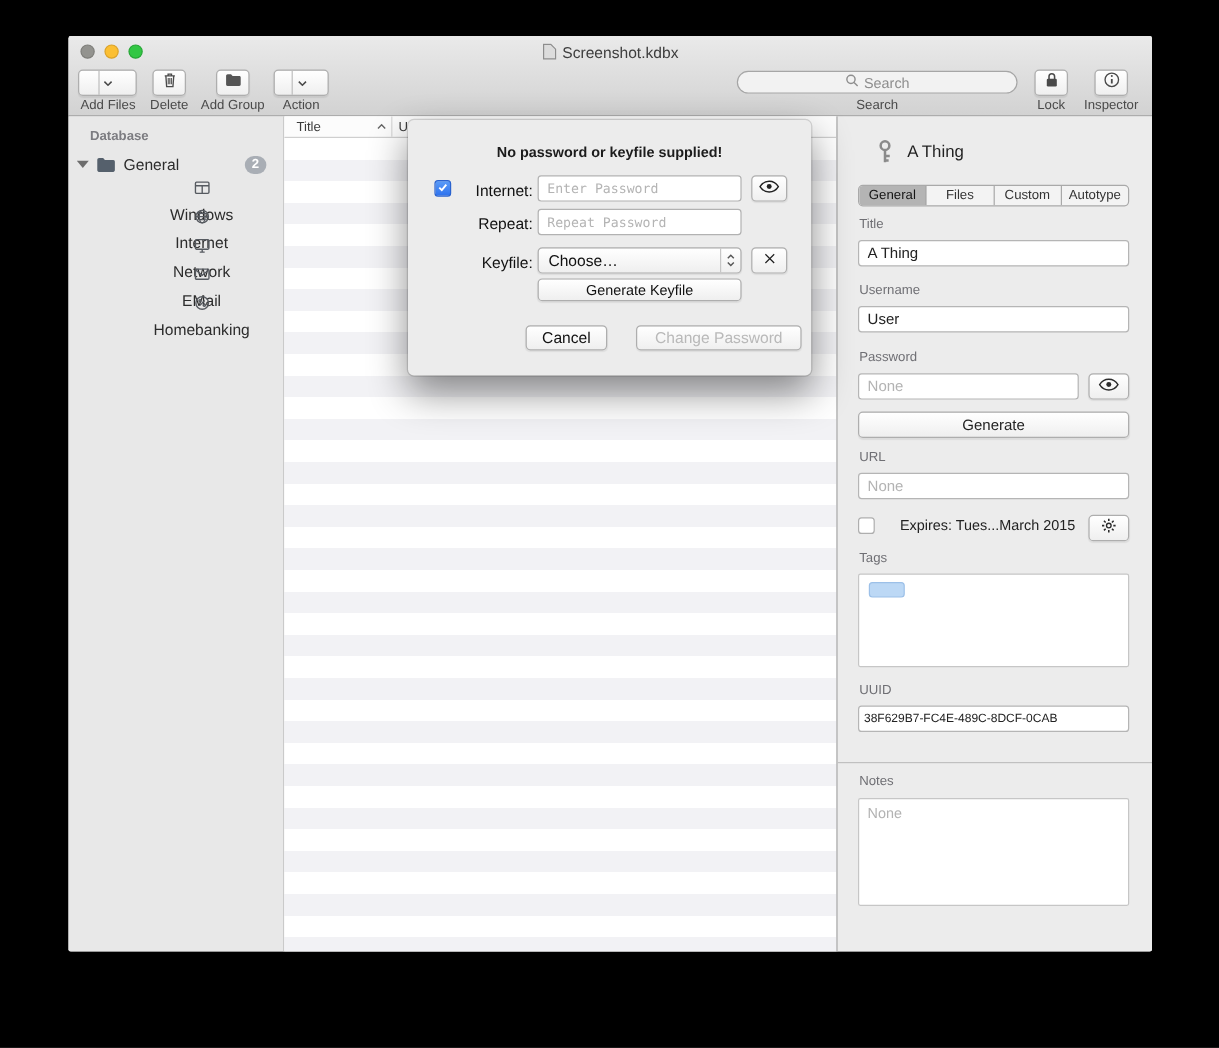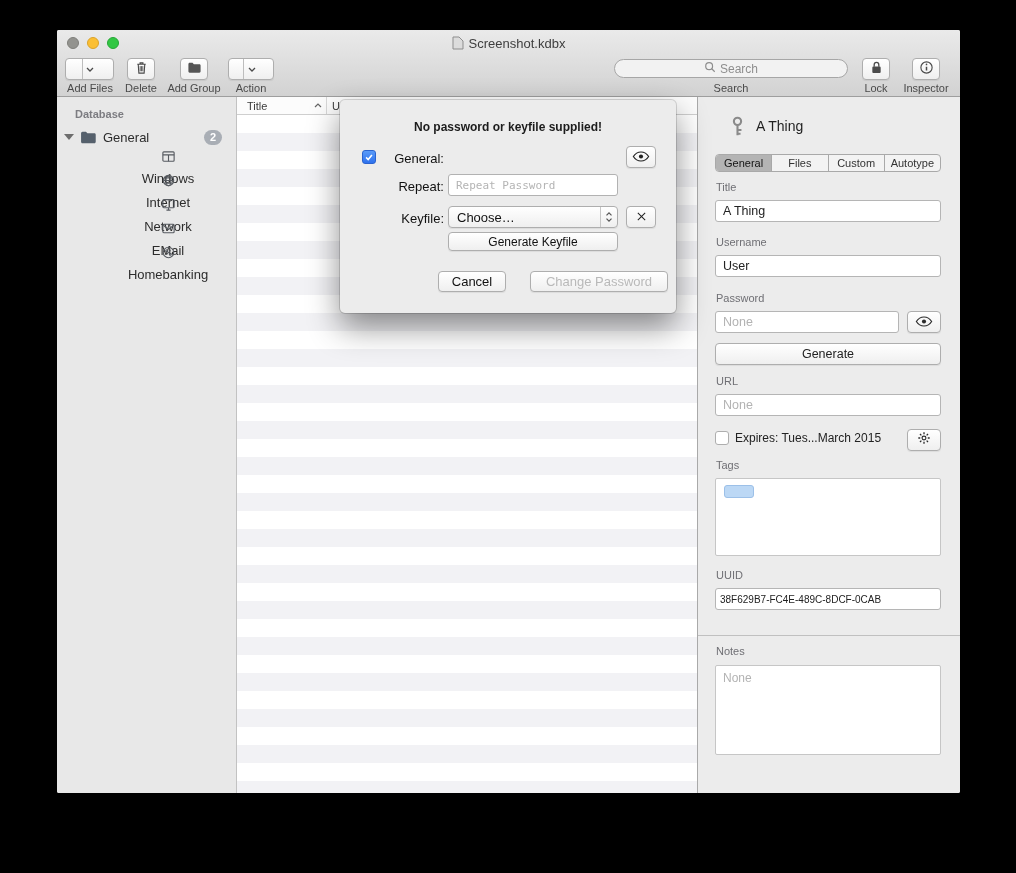--- a/index.html
+++ b/index.html
@@ -56,21 +56,21 @@
   .seg { position:absolute; top:57px; left:17px; width:226px; height:18px; display:flex; border:1px solid #a9a9a9; border-radius:4px; overflow:hidden; background:#f3f3f3; font-size:11px; color:#333; }
   .seg-item { flex:1; display:flex; align-items:center; justify-content:center; border-right:1px solid #a9a9a9; }
   .seg-item:last-child { border-right:none; }
   .seg-item.sel { background:#b4b4b4; color:#141414; }
   .f-label { position:absolute; left:18px; font-size:11px; color:#6f6f74; }
   .f-input { position:absolute; left:17px; width:226px; height:22px; border:1px solid #b5b5b5; border-radius:3px; background:#fff; font-size:12.5px; color:#222; padding:0 7px; font-family:"Liberation Sans",sans-serif; outline:none; white-space:nowrap; overflow:hidden; }
   .f-input::placeholder { color:#b3b3b3; }
   .mini-btn { position:absolute; left:209px; width:34px; height:22px; display:flex; align-items:center; justify-content:center; color:#2c2c2c; }
   .gen-btn { position:absolute; left:17px; top:246px; width:226px; height:22px; display:flex; align-items:center; justify-content:center; font-size:12.5px; color:#222; }
   .chk { width:14px; height:14px; border:1px solid #aeaeae; border-radius:3px; background:#fff; }
-  .expires-row { position:absolute; left:17px; top:334px; display:flex; align-items:center; gap:6px; font-size:12px; color:#222; }
+  .expires-row { position:absolute; left:17px; top:334px; display:flex; align-items:center; gap:21px; font-size:12px; color:#222; }
   .tags-box { position:absolute; left:17px; top:381px; width:226px; height:78px; background:#fff; border:1px solid #c6c6c6; border-radius:2px; padding:6px 8px; }
   .tag-token { width:30px; height:13px; background:#bcd8f5; border:1px solid #9cc0e8; border-radius:3px; }
   .insp-divider { position:absolute; left:0; right:0; top:538px; border-top:1px solid #c0c0c0; }
   .notes-area { position:absolute; left:17px; top:568px; width:226px; height:90px; background:#fff; border:1px solid #c6c6c6; border-radius:2px; font-family:"Liberation Sans",sans-serif; font-size:12px; color:#222; padding:5px 7px; resize:none; outline:none; }
   .notes-area::placeholder { color:#b3b3b3; }
 
   
   .dialog { position:absolute; left:283px; top:70px; width:336px; height:213px; background:#ececec; border-radius:5px; z-index:50;
             box-shadow:0 14px 32px rgba(0,0,0,.45), 0 0 0 1px rgba(0,0,0,.14); }
   .dlg-msg { position:absolute; top:20px; left:0; right:0; text-align:center; font-size:12px; font-weight:600; color:#1c1c1c; }
@@ -348,21 +348,22 @@
     <div class="dialog">
       <div class="dlg-msg">No password or keyfile supplied!</div>
 
       <div class="dlg-check">
         <span>
           <svg width="10" height="10" viewBox="0 0 12 12" fill="none" stroke="#fff" stroke-width="1.9">
               <path d="M2.5 6.5l2.5 2.5 4.5-5.5"></path>
             </svg>
         </span>
       </div>
-      <div class="dlg-label" style="top:51px;">General:</div>
+      <div class="dlg-label" style="top:51px;">Internet:</div>
+      <input class="dlg-input" style="top: 46px;" placeholder="Enter Password">
       <div class="dlg-mini bezel" style="top:46px;">
         <span>
           <svg width="18" height="11" viewBox="0 0 20 12" fill="none" stroke="currentColor" stroke-width="1.3">
               <path d="M1.5 6C3.8 2.3 6.8 1 10 1s6.2 1.3 8.5 5C16.2 9.7 13.2 11 10 11S3.8 9.7 1.5 6z"></path>
               <circle cx="10" cy="6" r="2.3" fill="currentColor" stroke="none"></circle>
             </svg>
         </span>
       </div>
 
       <div class="dlg-label" style="top:79px;">Repeat:</div>

